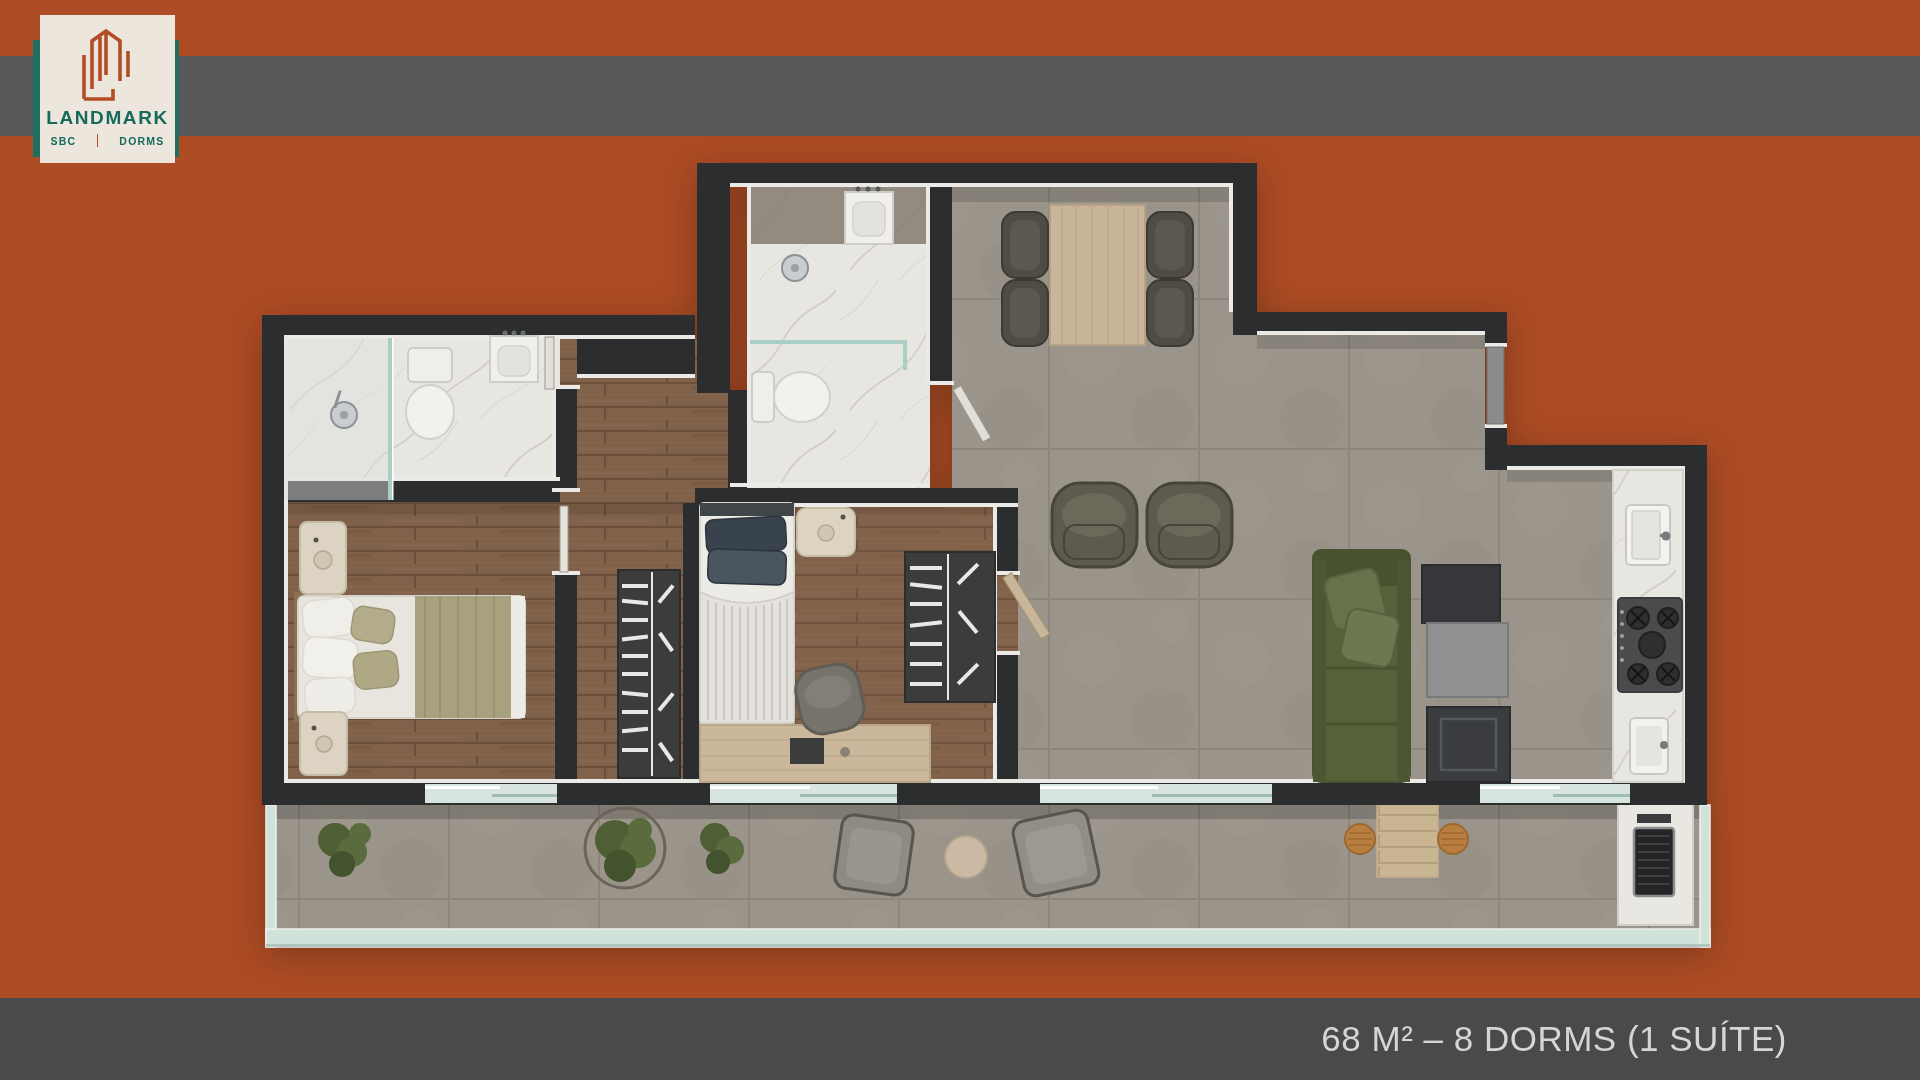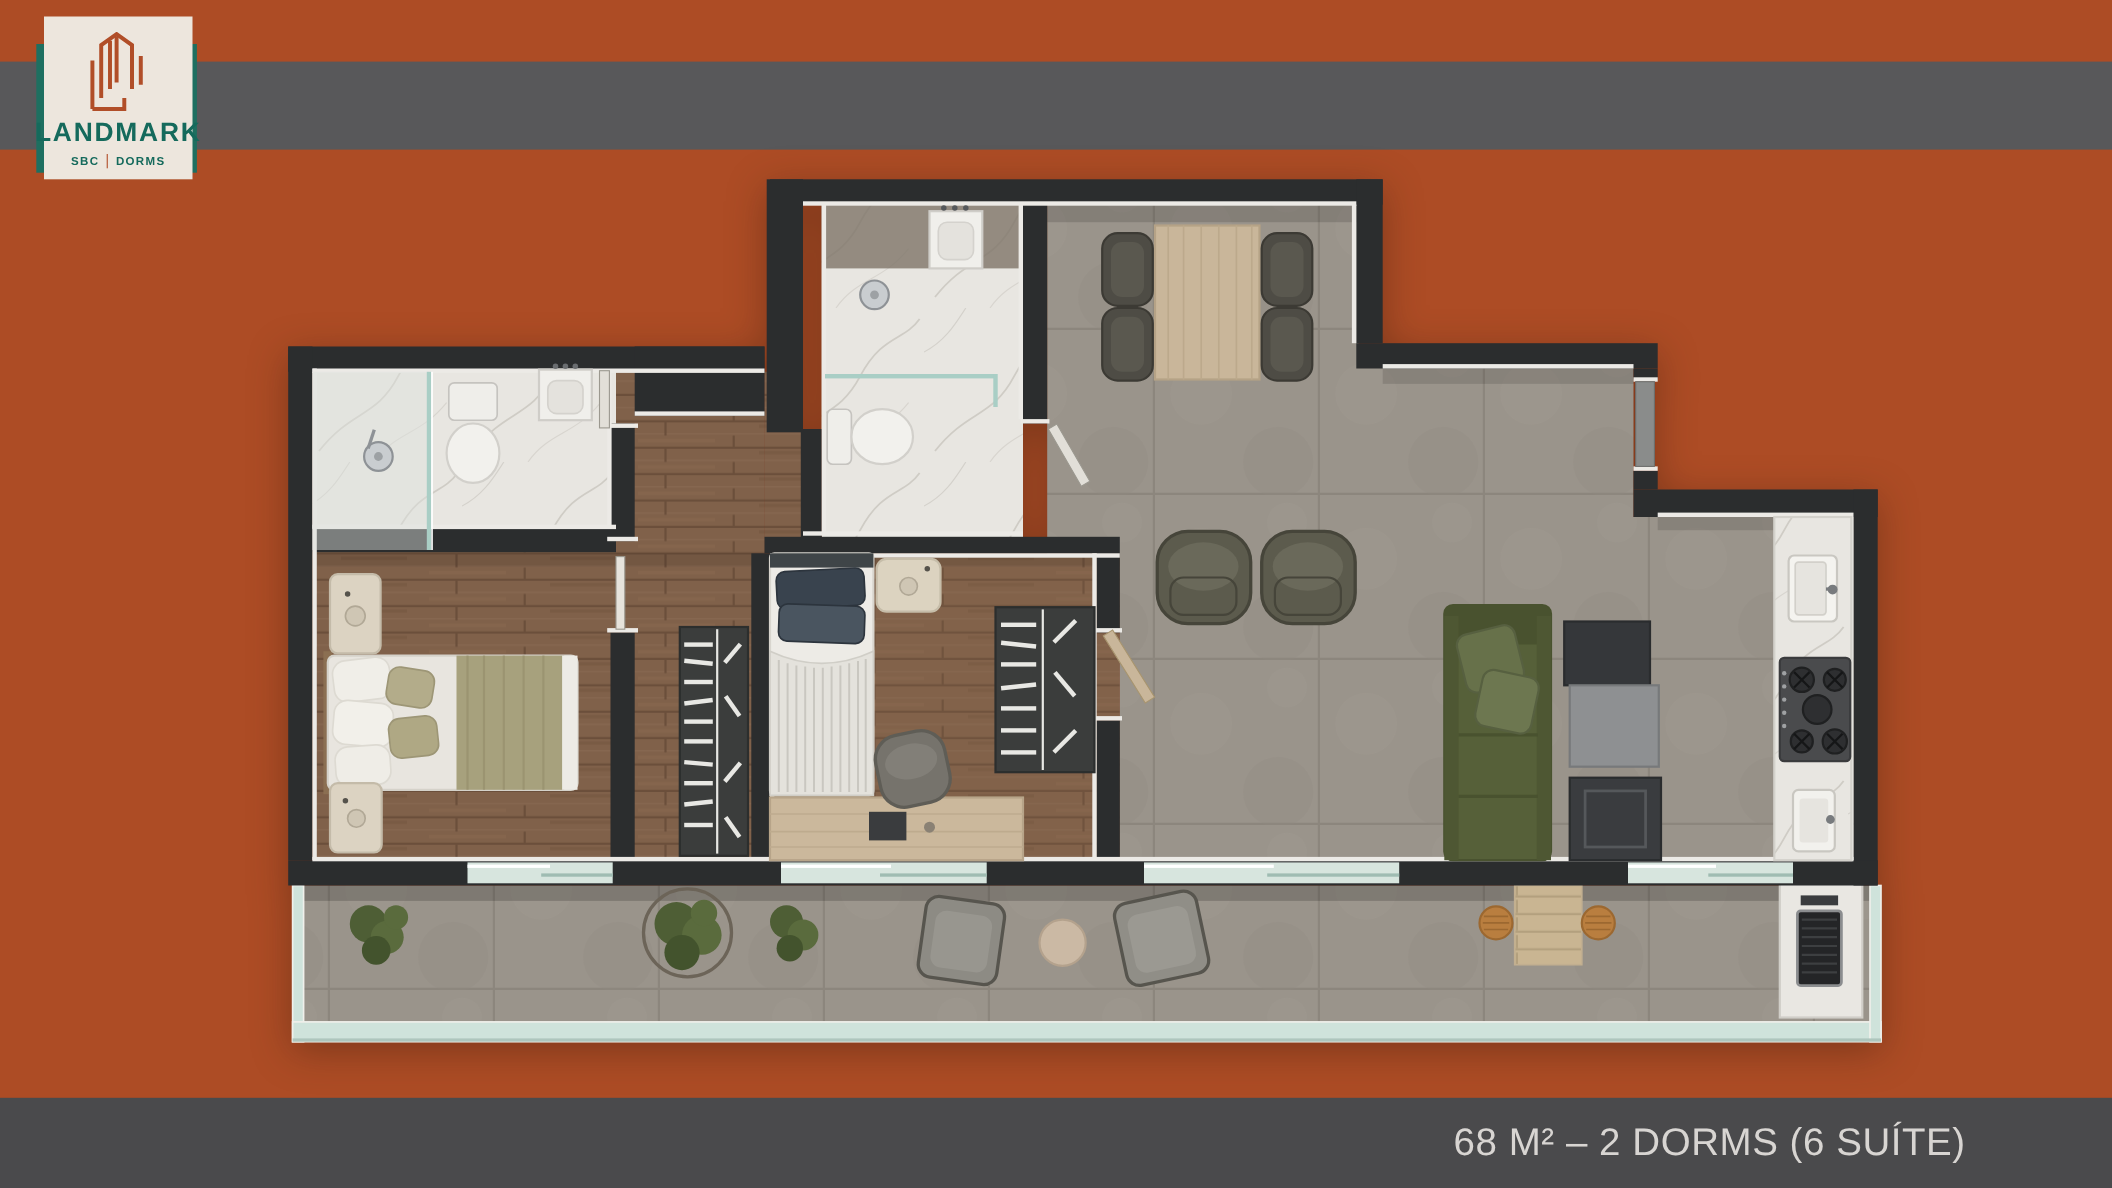--- a/index.html
+++ b/index.html
@@ -7,34 +7,34 @@
          background:#AD4C25;font-family:"Liberation Sans",sans-serif;}
   .bar{position:absolute;left:0;width:1920px;}
   #topbar{top:56px;height:80px;background:#58585A;}
   #bottombar{top:998px;height:82px;background:#4A4A4C;}
   #caption{position:absolute;top:998px;height:82px;right:133px;
            display:flex;align-items:center;color:#D8D5D2;font-size:35px;
            letter-spacing:.5px;font-weight:400;white-space:nowrap;}
   #logo-accent{position:absolute;left:33px;top:40px;width:146px;height:117px;background:#1E6F60;}
   #logo-card{position:absolute;left:40px;top:15px;width:135px;height:148px;background:#EDE6DD;
              display:flex;flex-direction:column;align-items:center;box-sizing:border-box;padding-top:14px;}
-  #logo-brand{color:#156A5C;font-weight:bold;font-size:24px;letter-spacing:1.6px;margin-top:4px;}
-  #logo-sub{display:flex;align-items:center;gap:7px;margin-top:5px;color:#156A5C;
+  #logo-brand{color:#156A5C;font-weight:bold;font-size:19px;letter-spacing:1.6px;margin-top:4px;}
+  #logo-sub{display:flex;align-items:center;gap:21px;margin-top:5px;color:#156A5C;
             font-size:10.5px;font-weight:bold;letter-spacing:1.2px;}
   #logo-sub .div{width:1px;height:13px;background:#B14E28;}
   #plan{position:absolute;left:0;top:0;filter:drop-shadow(0 8px 18px rgba(40,20,10,.35));}
 </style>
 </head>
 <body>
 
 <div id="stage">
 
   <div id="topbar" class="bar"></div>
   <div id="bottombar" class="bar"></div>
-  <div id="caption">68 M² – 2 DORMS (6 SUÍTE)</div>
+  <div id="caption">68 M² – 8 DORMS (1 SUÍTE)</div>
 
   <div id="logo-accent"></div>
   <div id="logo-card">
     <svg width="66" height="74" viewBox="0 0 66 74">
       <g fill="none" stroke="#B14E28" stroke-width="3.6" stroke-linejoin="miter">
         <path d="M9,70 L9,26"></path>
         <path d="M9,70 L38,70 L38,60"></path>
         <path d="M17,60 L17,12 L31,2 L45,12 L45,52"></path>
         <path d="M25,8 L25,52"></path>
         <path d="M31,4 L31,46"></path>

